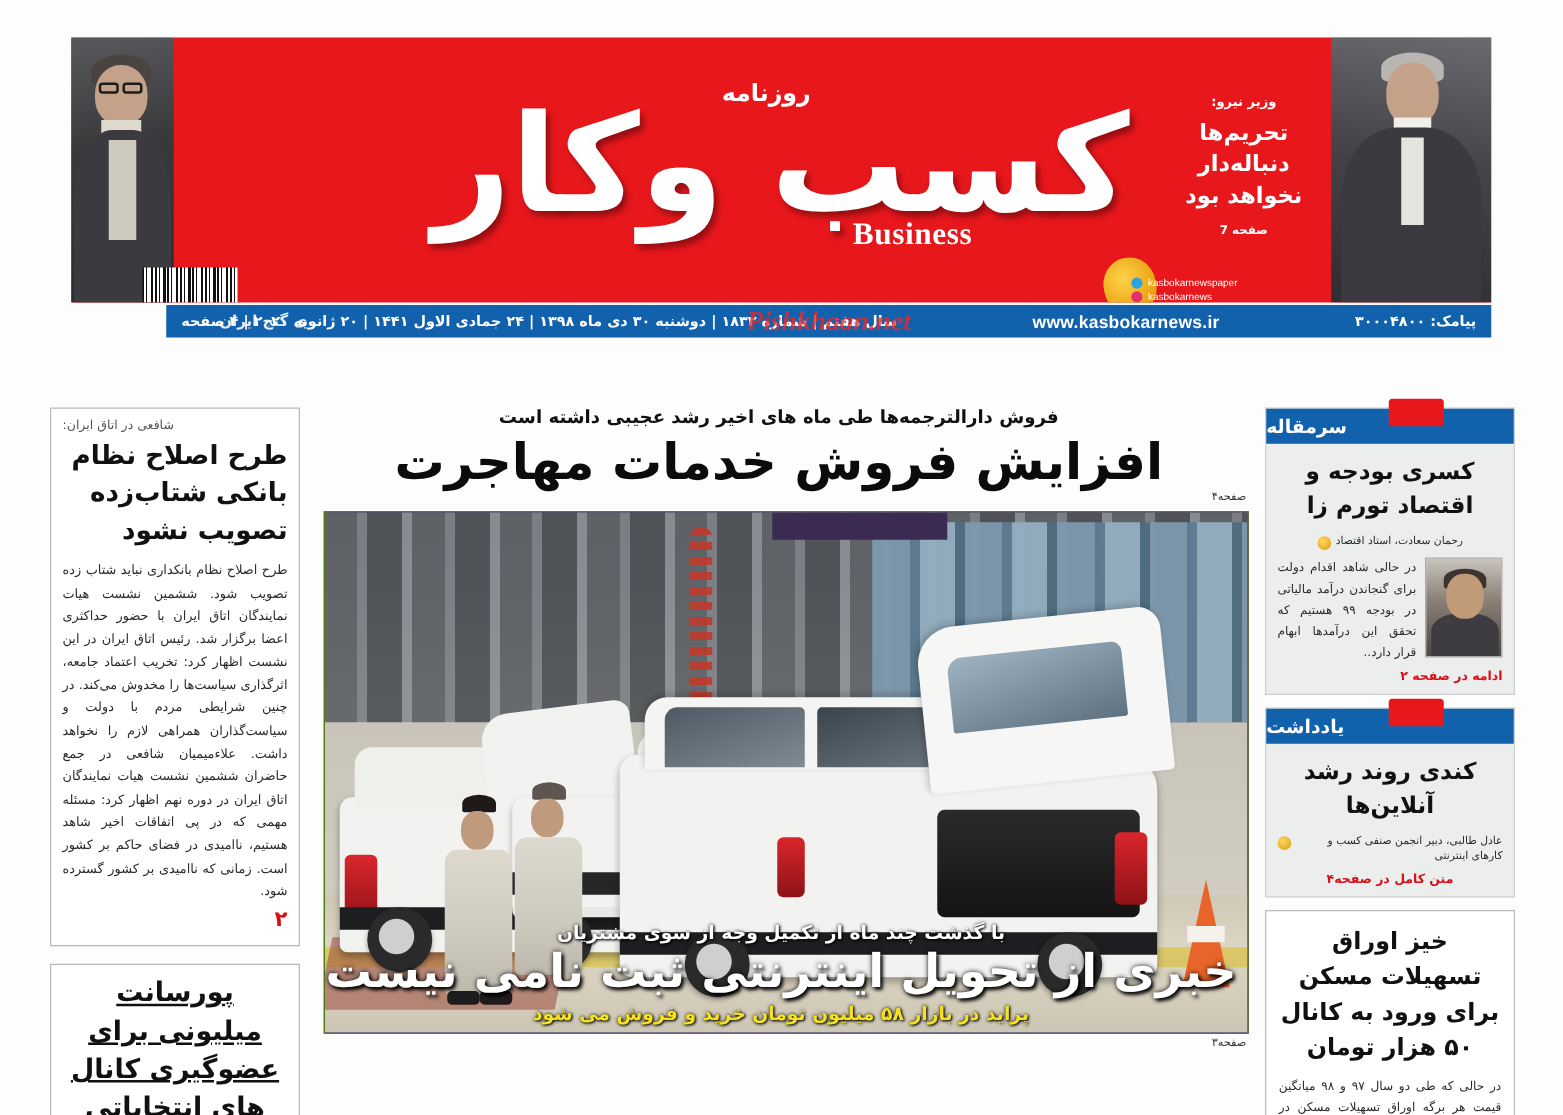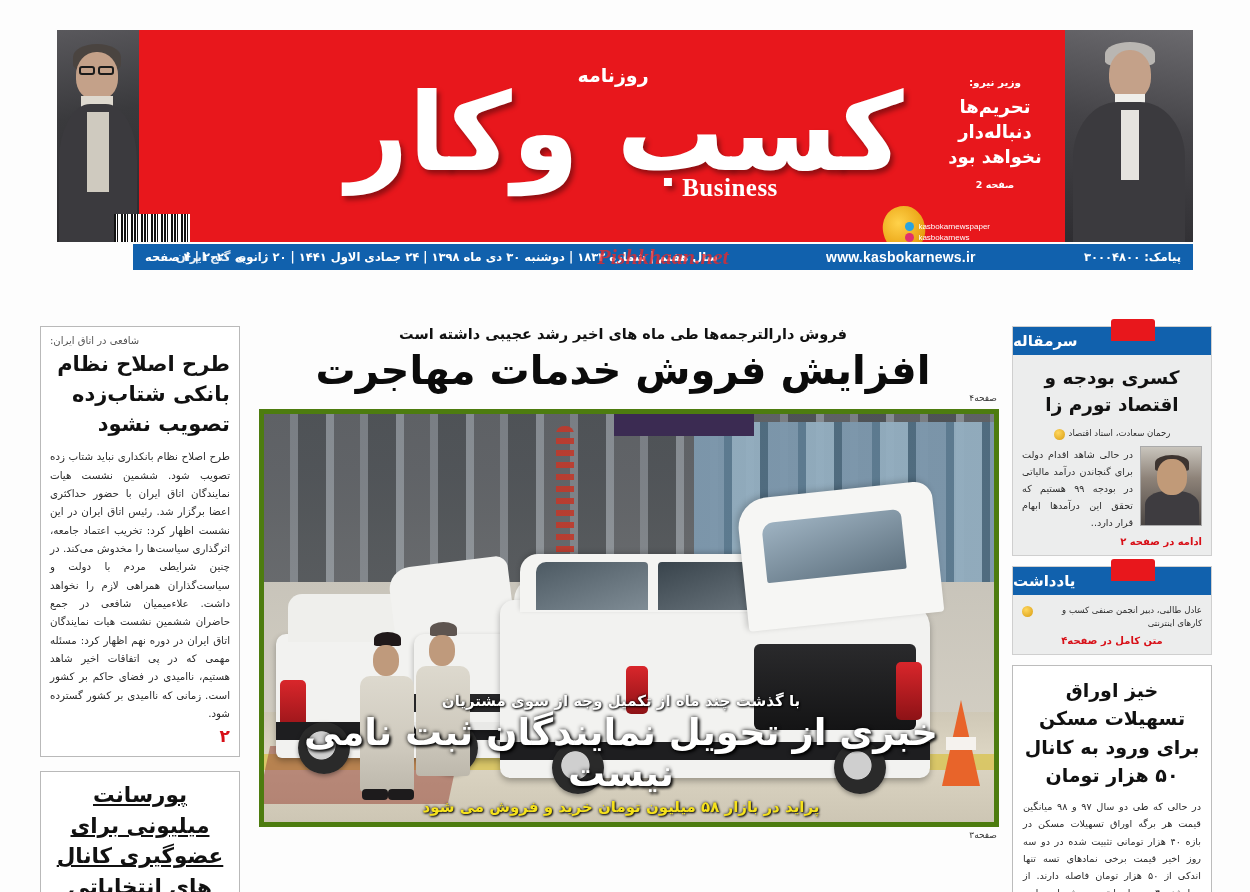--- a/index.html
+++ b/index.html
@@ -292,21 +292,21 @@
     font-size: 9px;
     color: #333;
     text-align: right;
     margin: -2px 2px 6px 0;
   }
 
   .photo-frame {
     position: relative;
     width: 740px;
     height: 418px;
-    border: 5px solid #4d7c0f;
+    border: 1px solid #4d7c0f;
     overflow: hidden;
     background: #6d28d9;
   }
   .photo-stage {
     position: absolute; inset: 0;
     background:
       linear-gradient(180deg,#55565a 0%, #6d6e72 14%, #8e8d88 24%, #a9a7a0 30%, #c8c4ba 40%, #d9d4c8 100%);
   }
   
   .wall {
@@ -633,21 +633,21 @@
       <div class="face" style="left:44px; top:20px; width:42px; height:50px;"></div>
       <div class="shirt" style="left:50px; top:64px; width:30px; height:30px; background:#efeeea;"></div>
       <div class="suit" style="left:8px; top:72px; width:112px; height:140px;"></div>
       <div class="shirt" style="left:56px; top:80px; width:18px; height:70px; background:#e6e4df;"></div>
     </div>
 
 
     <div class="teaser teaser-right">
       <div class="teaser-kicker">وزیر نیرو:</div>
       <div class="teaser-head">تحریم‌ها دنباله‌دار نخواهد بود</div>
-      <div class="teaser-page">صفحه 2</div>
+      <div class="teaser-page">صفحه 7</div>
     </div>
 
     <div class="logo-block">
       <div class="logo-rooznameh">روزنامه</div>
       <div class="logo-title">کسب وکار</div>
       <div class="logo-business">Business</div>
     </div>
 
     <div class="coin"></div>
 
@@ -751,21 +751,21 @@
             <div class="w-head" style="left:13px; bottom:110px;"></div>
             <div class="w-body" style="left:0; height:110px;"></div>
           </div>
 
           <div class="cone"></div>
           <div class="cone-band"></div>
         </div>
 
         <div class="photo-overlay">
           <div class="ov-kicker">با گذشت چند ماه از تکمیل وجه از سوی مشتریان</div>
-          <div class="ov-head">خبری از تحویل نمایندگان ثبت نامی نیست</div>
+          <div class="ov-head">خبری از تحویل اینترنتی ثبت نامی نیست</div>
           <div class="ov-sub">پراید در بازار ۵۸ میلیون تومان خرید و فروش می شود</div>
         </div>
       </div>
 
       <div class="photo-page">صفحه۳</div>
     </div>
 
     <div class="col-right">
 
       <div class="sec">
@@ -790,20 +790,21 @@
           <div class="more-link">ادامه در صفحه ۲</div>
         </div>
       </div>
 
       <div class="sec">
         <div class="sec-header">
           <div class="sec-tab"></div>
           <span>یادداشت</span>
         </div>
         <div class="sec-body">
+          <div class="sec-title">کندی روند رشد آنلاین‌ها</div>
           <div class="byline">
             <div class="byline-text">عادل طالبی، دبیر انجمن صنفی کسب و کارهای اینترنتی</div>
             <div class="byline-badge"></div>
           </div>
           <div class="more-link center">متن کامل در صفحه۴</div>
         </div>
       </div>
 
       <div class="sec-plain">
         <div class="sec-title">خیز اوراق تسهیلات مسکن برای ورود به کانال ۵۰ هزار تومان</div>

